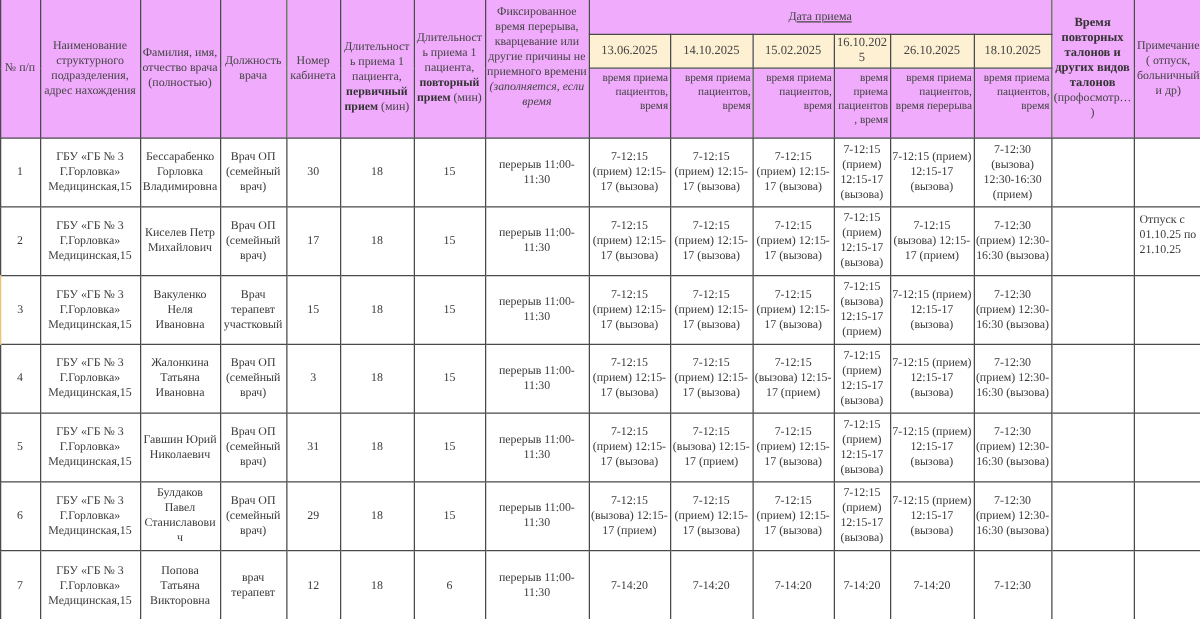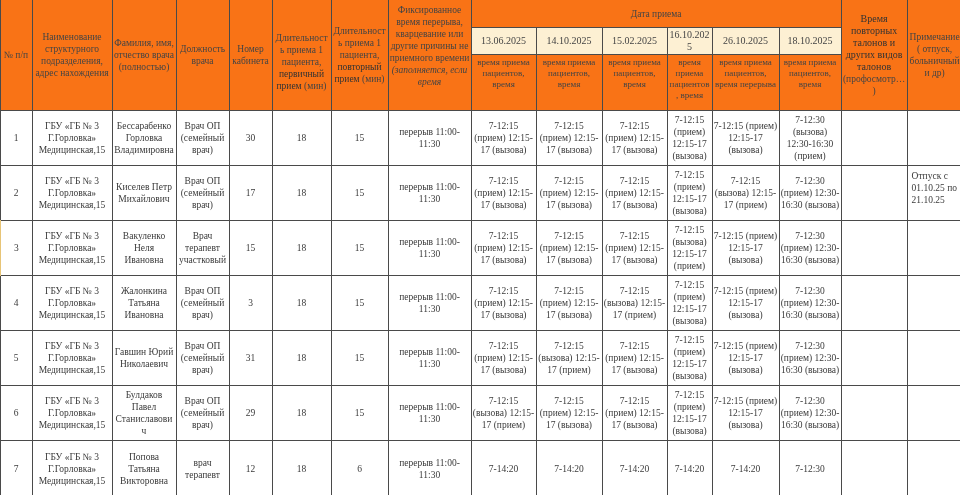--- a/index.html
+++ b/index.html
@@ -1,23 +1,23 @@
 <!DOCTYPE html>
 <html><head>
   <meta charset="utf-8">
   <style>
     html, body { margin: 0; padding: 0; background: #ffffff; }
     body { width: 960px; height: 495px; overflow: hidden; font-family: "Liberation Serif", "DejaVu Serif", serif; color: #3a3a3a; }
     table { border-collapse: collapse; table-layout: fixed; width: 962px; position: absolute; left: -1px; top: -1px; }
     td, th { border: 1px solid #4a4a4a; text-align: center; vertical-align: middle; font-size: 9.5px; line-height: 12px; padding: 0 1px; font-weight: normal; overflow: hidden; word-wrap: break-word; }
-    thead th { background: #f97316; color: #444; }
+    thead th { background: #f0abfc; color: #444; }
     thead th.date { background: #fdf0d3; font-size: 10px; height: 26px; }
-    thead th.dh { height: 27px; }
-    thead th.sub { height: 53px; font-size: 9px; line-height: 11px; vertical-align: top; padding-top: 2px; }
-    b { font-weight: normal; color: #333; }
+    thead th.dh { height: 27px; text-decoration: underline; }
+    thead th.sub { height: 53px; font-size: 9px; line-height: 11px; vertical-align: top; padding-top: 2px; text-align: right; }
+    b { font-weight: bold; color: #333; }
     i { font-style: italic; }
     tbody td { background: #ffffff; font-size: 9.5px; line-height: 12px; }
     tbody tr { height: 55px; }
     tbody tr.last { height: 57px; }
     .note { text-align: left; padding-left: 4px; vertical-align: top; padding-top: 4px; }
     .rowmark { border-left: 2px solid #e7c476; }
   </style>
 </head>
 <body>
 

